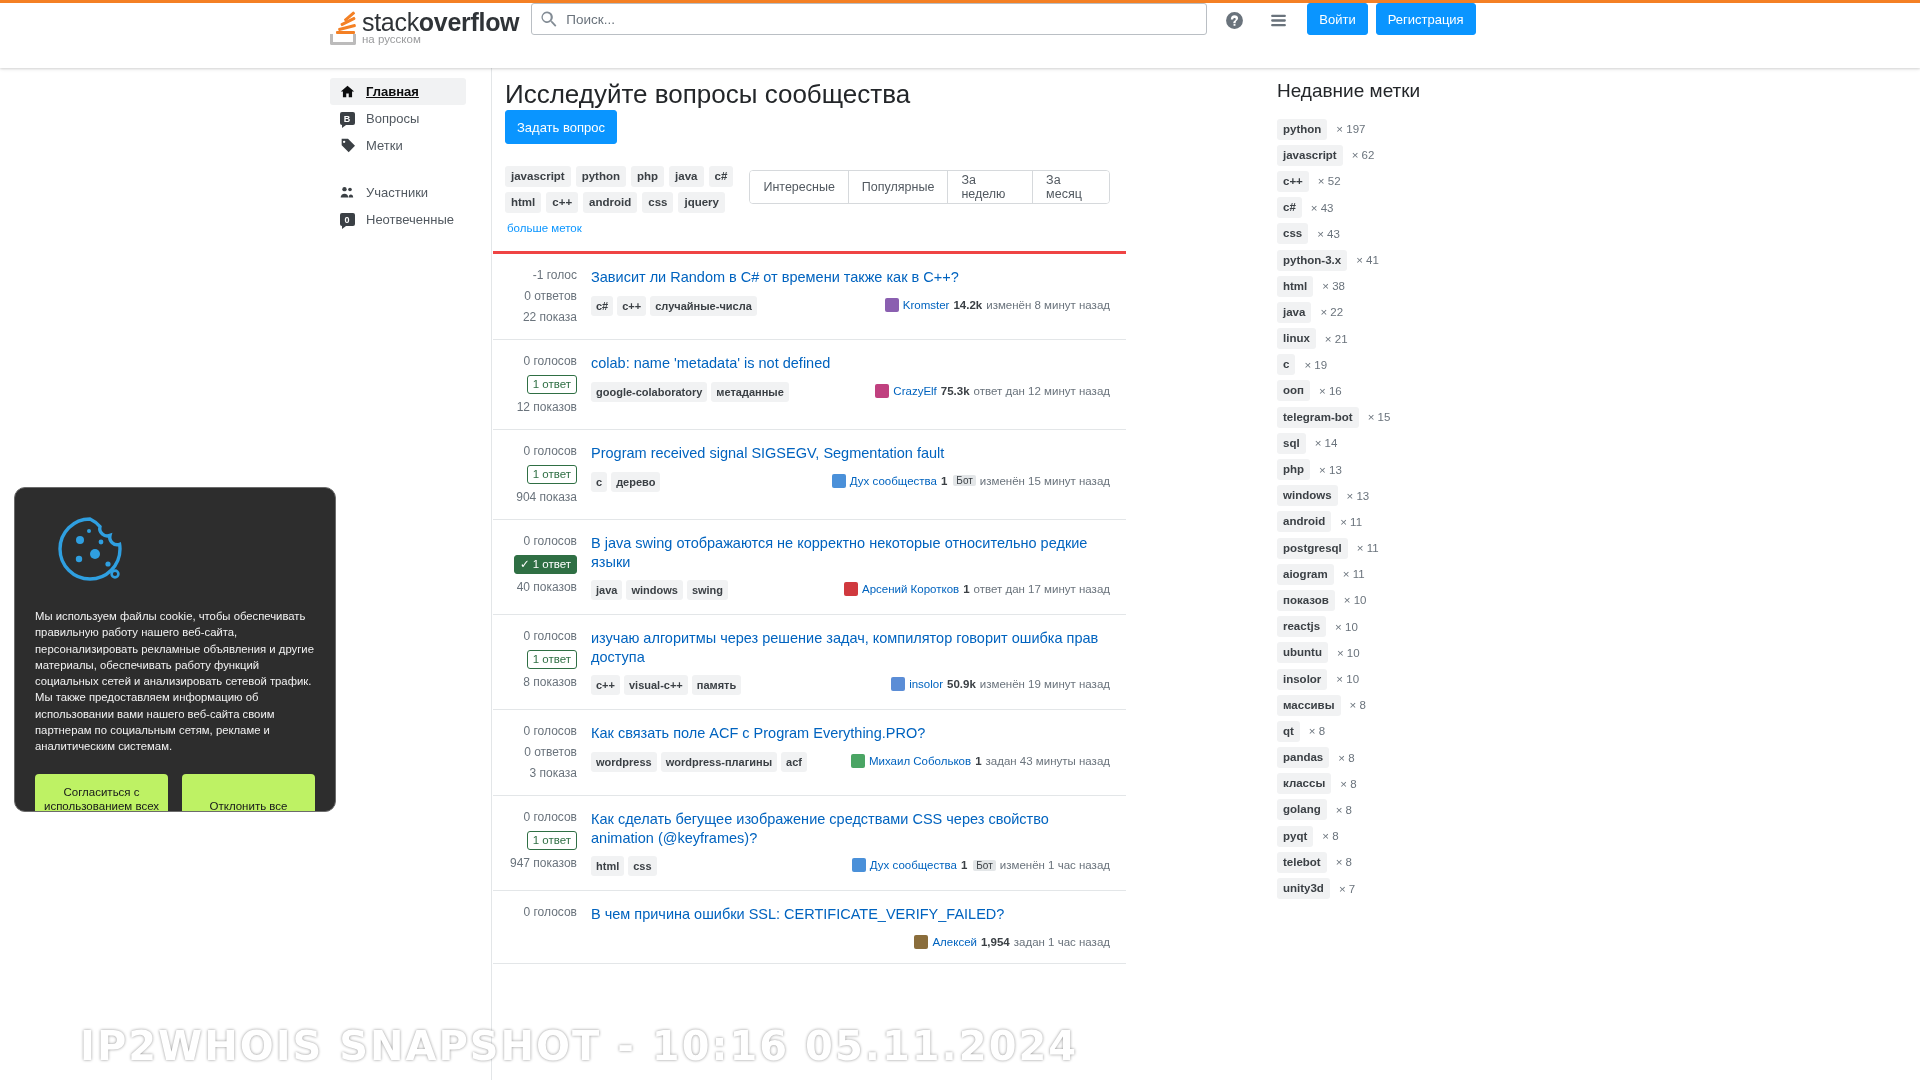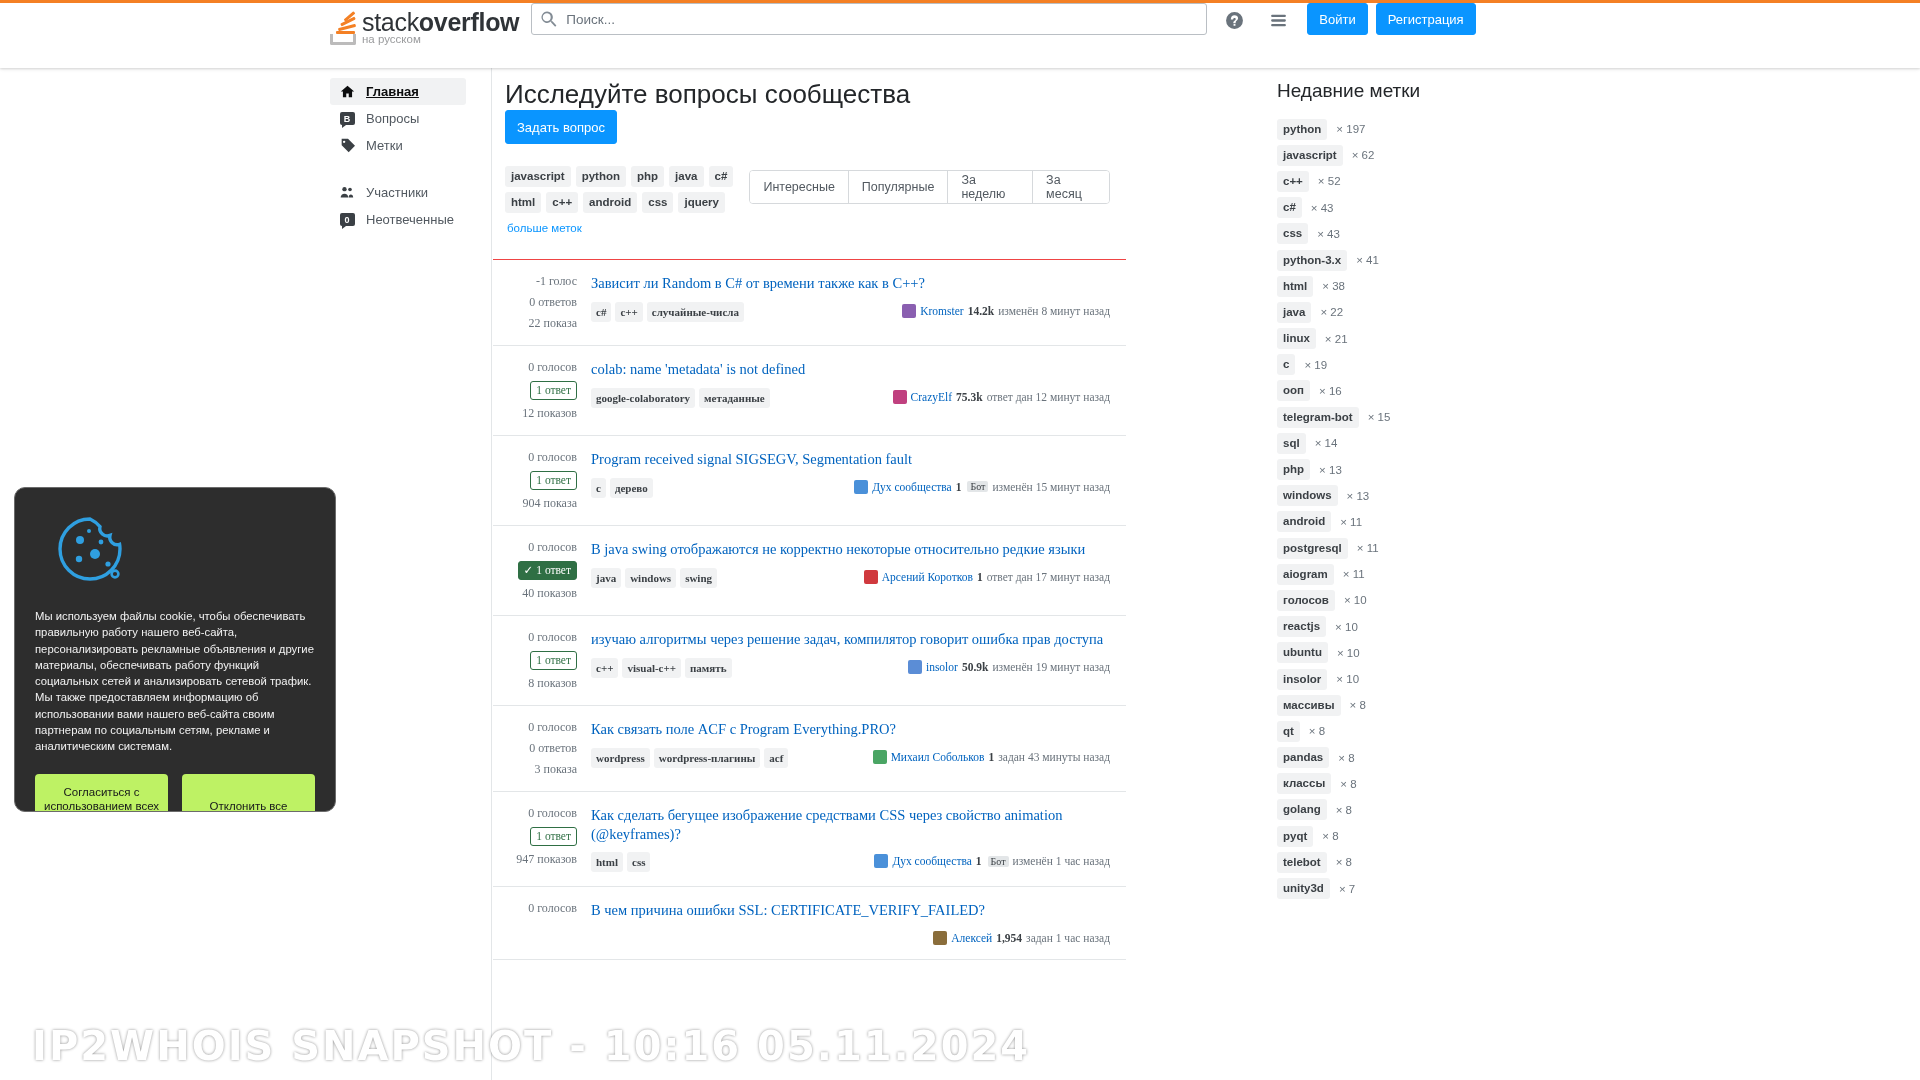--- a/index.html
+++ b/index.html
@@ -137,21 +137,21 @@
     height: 34px; margin-top: 4px;
   }
   .tab {
     padding: 0 13px; height: 32px; display: flex; align-items: center;
     font-size: 12.5px; color: #525960; cursor: pointer;
     border-right: 1px solid #d6d9dc; background: #fff;
   }
   .tab:last-child { border-right: none; }
 
   
-  #qlist { margin-top: 20px; border-top: 1px solid #ef4444; font-family: Liberation Serif, serif; }
+  #qlist { margin-top: 12px; border-top: 3px solid #ef4444; }
   .qrow {
     display: flex; padding: 14px 16px 14px 12px;
     border-bottom: 1px solid #e3e6e8;
   }
   .qstats {
     width: 86px; flex: none; text-align: right; padding-right: 14px;
     font-size: 12px; color: #6a737c; line-height: 15px;
   }
   .qstats .line { margin-bottom: 6px; display: flex; justify-content: flex-end; }
   .qstats .line:last-child { margin-bottom: 0; }
@@ -215,21 +215,21 @@
   .ck-btn {
     flex: 1; background: #bef264; color: #16181a; border-radius: 4px;
     font-size: 11.5px; line-height: 14px; text-align: center;
     padding: 11px 6px; cursor: pointer; min-height: 52px;
     display: flex; align-items: center; justify-content: center;
   }
 
   
   #watermark {
     position: absolute; left: 0; top: 1012px; width: 1748px; height: 68px;
-    display: flex; align-items: center; z-index: 90;
+    display: flex; align-items: center; z-index: 90; padding-left: 48px;
   }
   #watermark span {
     margin-left: 32px;
     font-family: "DejaVu Sans", sans-serif;
     font-size: 40px; font-weight: bold; color: #ffffff;
     letter-spacing: 2px;
     text-shadow: 0 0 3px rgba(0,0,0,.45);
   }
 </style>
 </head>
@@ -641,21 +641,21 @@
       </div>
       <div class="rtag-row">
         <span class="rtag">postgresql</span>
         <span class="rcount">× 11</span>
       </div>
       <div class="rtag-row">
         <span class="rtag">aiogram</span>
         <span class="rcount">× 11</span>
       </div>
       <div class="rtag-row">
-        <span class="rtag">голосов</span>
+        <span class="rtag">показов</span>
         <span class="rcount">× 10</span>
       </div>
       <div class="rtag-row">
         <span class="rtag">reactjs</span>
         <span class="rcount">× 10</span>
       </div>
       <div class="rtag-row">
         <span class="rtag">ubuntu</span>
         <span class="rcount">× 10</span>
       </div>

